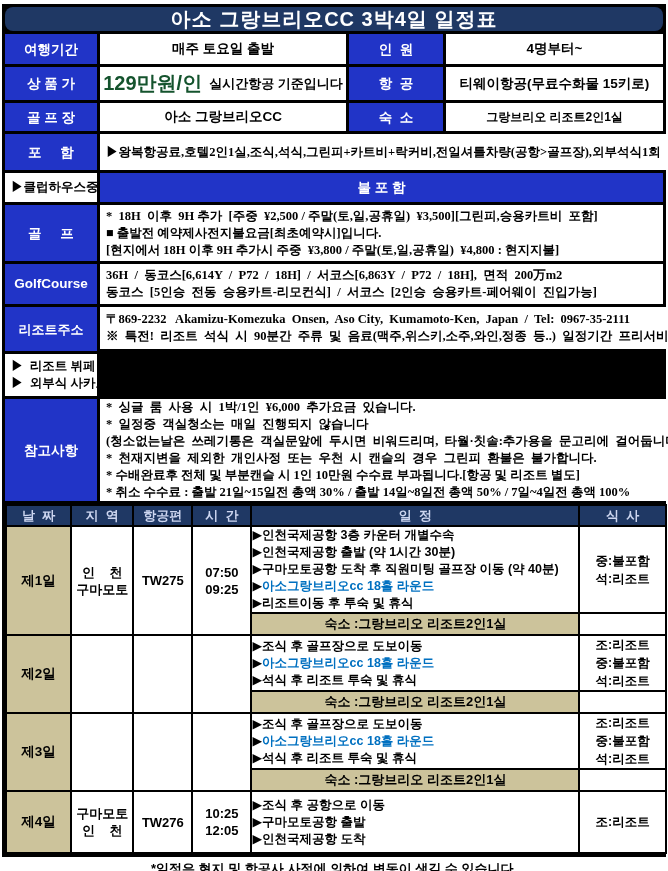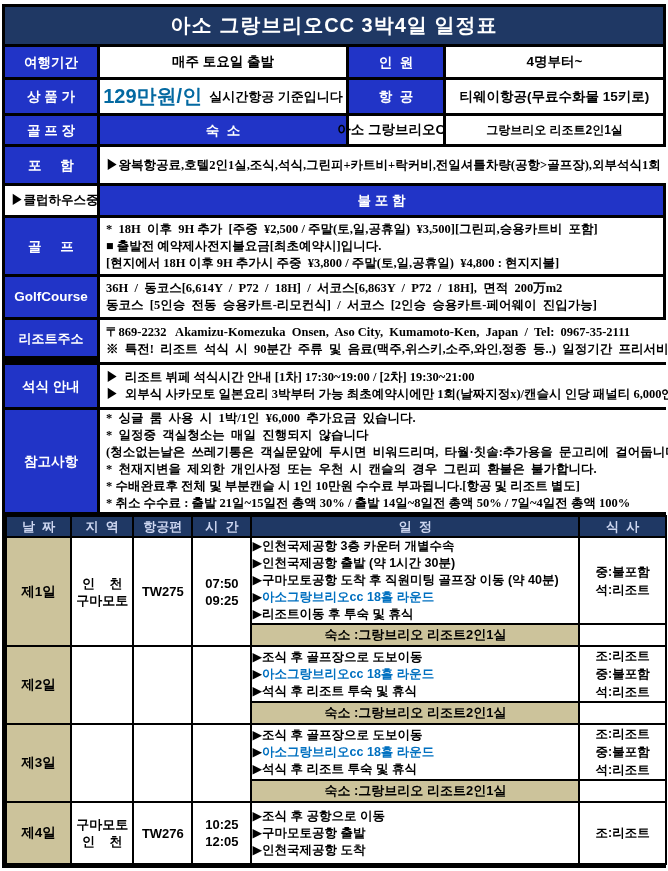--- a/index.html
+++ b/index.html
@@ -12,31 +12,31 @@
     background:#000; padding:3px;
     display:flex; flex-direction:column; gap:3px;
   }
   .row{display:grid; gap:3px; background:transparent;}
   .info-row{grid-template-columns:92px 246px 94px 1fr;border-radius:12px;}
   .sec-row{grid-template-columns:92px 1fr;}
   .cell{background:#fff; display:flex; align-items:center; box-sizing:border-box;}
   .title-bar{
     background:#1F3864; color:#fff; text-align:center;
     font-size:20px; letter-spacing:1px;
-    display:flex; align-items:center; justify-content:center; height:37px;
+    display:flex; align-items:center; justify-content:center; height:24px;border-radius:8px;
   }
   .lbl{
     background:#2134C7; color:#fff; justify-content:center;
     font-size:13.5px; white-space:pre; text-align:center; line-height:15px;
   }
   .val{justify-content:center; font-size:13.5px; white-space:pre;}
   .val.small{font-size:12px;}
   .h30{height:30px}.h32{height:33px}.h27{height:28px}
   .price-val{justify-content:center; gap:7px;}
-  .price{color:#0369a1; font-size:20px;}
+  .price{color:#14532d; font-size:20px;}
   .price-note{font-size:13px;}
   .sec-body{
     flex-direction:column; align-items:flex-start; justify-content:center;
     padding:3px 6px; font-size:12.5px; line-height:17px;font-family:Liberation Serif, serif;
   }
   .sec-body .ln{white-space:pre;}
   .lbl.two-line{line-height:16px;}
   
   table.sched{border-collapse:collapse; table-layout:fixed; width:662px; background:#fff;}
   table.sched td,table.sched th{border:2px solid #000; box-sizing:border-box; padding:0;}
@@ -79,22 +79,22 @@
       <div class="cell val h32 price-val">
         <span class="price">129만원/인</span>
         <span class="price-note">실시간항공 기준입니다</span>
       </div>
       <div class="cell lbl h32">항  공</div>
       <div class="cell val h32">티웨이항공(무료수화물 15키로)</div>
     </div>
 
     <div class="row info-row">
       <div class="cell lbl h27">골 프 장</div>
+      <div class="cell val h27">아소 그랑브리오CC</div>
       <div class="cell lbl h27">숙  소</div>
-      <div class="cell val h27">아소 그랑브리오CC</div>
       <div class="cell val h27 small">그랑브리오 리조트2인1실</div>
     </div>
 
     <div class="row sec-row">
       <div class="cell lbl" style="height:36px">포     함</div>
       <div class="cell sec-body" style="height:36px">
         <div class="ln">▶왕복항공료,호텔2인1실,조식,석식,그린피+카트비+락커비,전일셔틀차량(공항&gt;골프장),외부석식1회</div>
       </div>
     </div>
 
@@ -119,29 +119,28 @@
         <span>Golf</span>
         <span>Course</span>
       </div>
       <div class="cell sec-body" style="height:40px">
         <div class="ln">36H  /  동코스[6,614Y  /  P72  /  18H]  /  서코스[6,863Y  /  P72  /  18H],  면적  200万m2</div>
         <div class="ln">동코스  [5인승  전동  승용카트-리모컨식]  /  서코스  [2인승  승용카트-페어웨이  진입가능]</div>
       </div>
     </div>
 
     <div class="row sec-row">
-      <div class="cell lbl" style="height:36px;font-size:13px">리조트주소</div>
+      <div class="cell lbl" style="height:44px;font-size:13px">리조트주소</div>
       <div class="cell sec-body" style="height:42px">
         <div class="ln">〒869-2232   Akamizu-Komezuka  Onsen,  Aso City,  Kumamoto-Ken,  Japan  /  Tel:  0967-35-2111</div>
         <div class="ln">※  특전!  리조트  석식  시  90분간  주류  및  음료(맥주,위스키,소주,와인,정종  등..)  일정기간  프리서비스!</div>
       </div>
     </div>
 
     <div class="row sec-row">
-      <div class="cell lbl" style="height:42px">석식 안내</div>
       <div class="cell sec-body" style="height:42px">
         <div class="ln">▶  리조트 뷔페 석식시간 안내 [1차] 17:30~19:00 / [2차] 19:30~21:00</div>
         <div class="ln">▶  외부식 사카모토 일본요리 3박부터 가능 최초예약시에만 1회(날짜지정x)/캔슬시 인당 패널티 6,000엔</div>
       </div>
     </div>
 
     <div class="row sec-row">
       <div class="cell lbl" style="height:102px">참고사항</div>
       <div class="cell sec-body" style="height:102px">
         <div class="ln">*  싱글  룸  사용  시  1박/1인  ¥6,000  추가요금  있습니다.</div>

